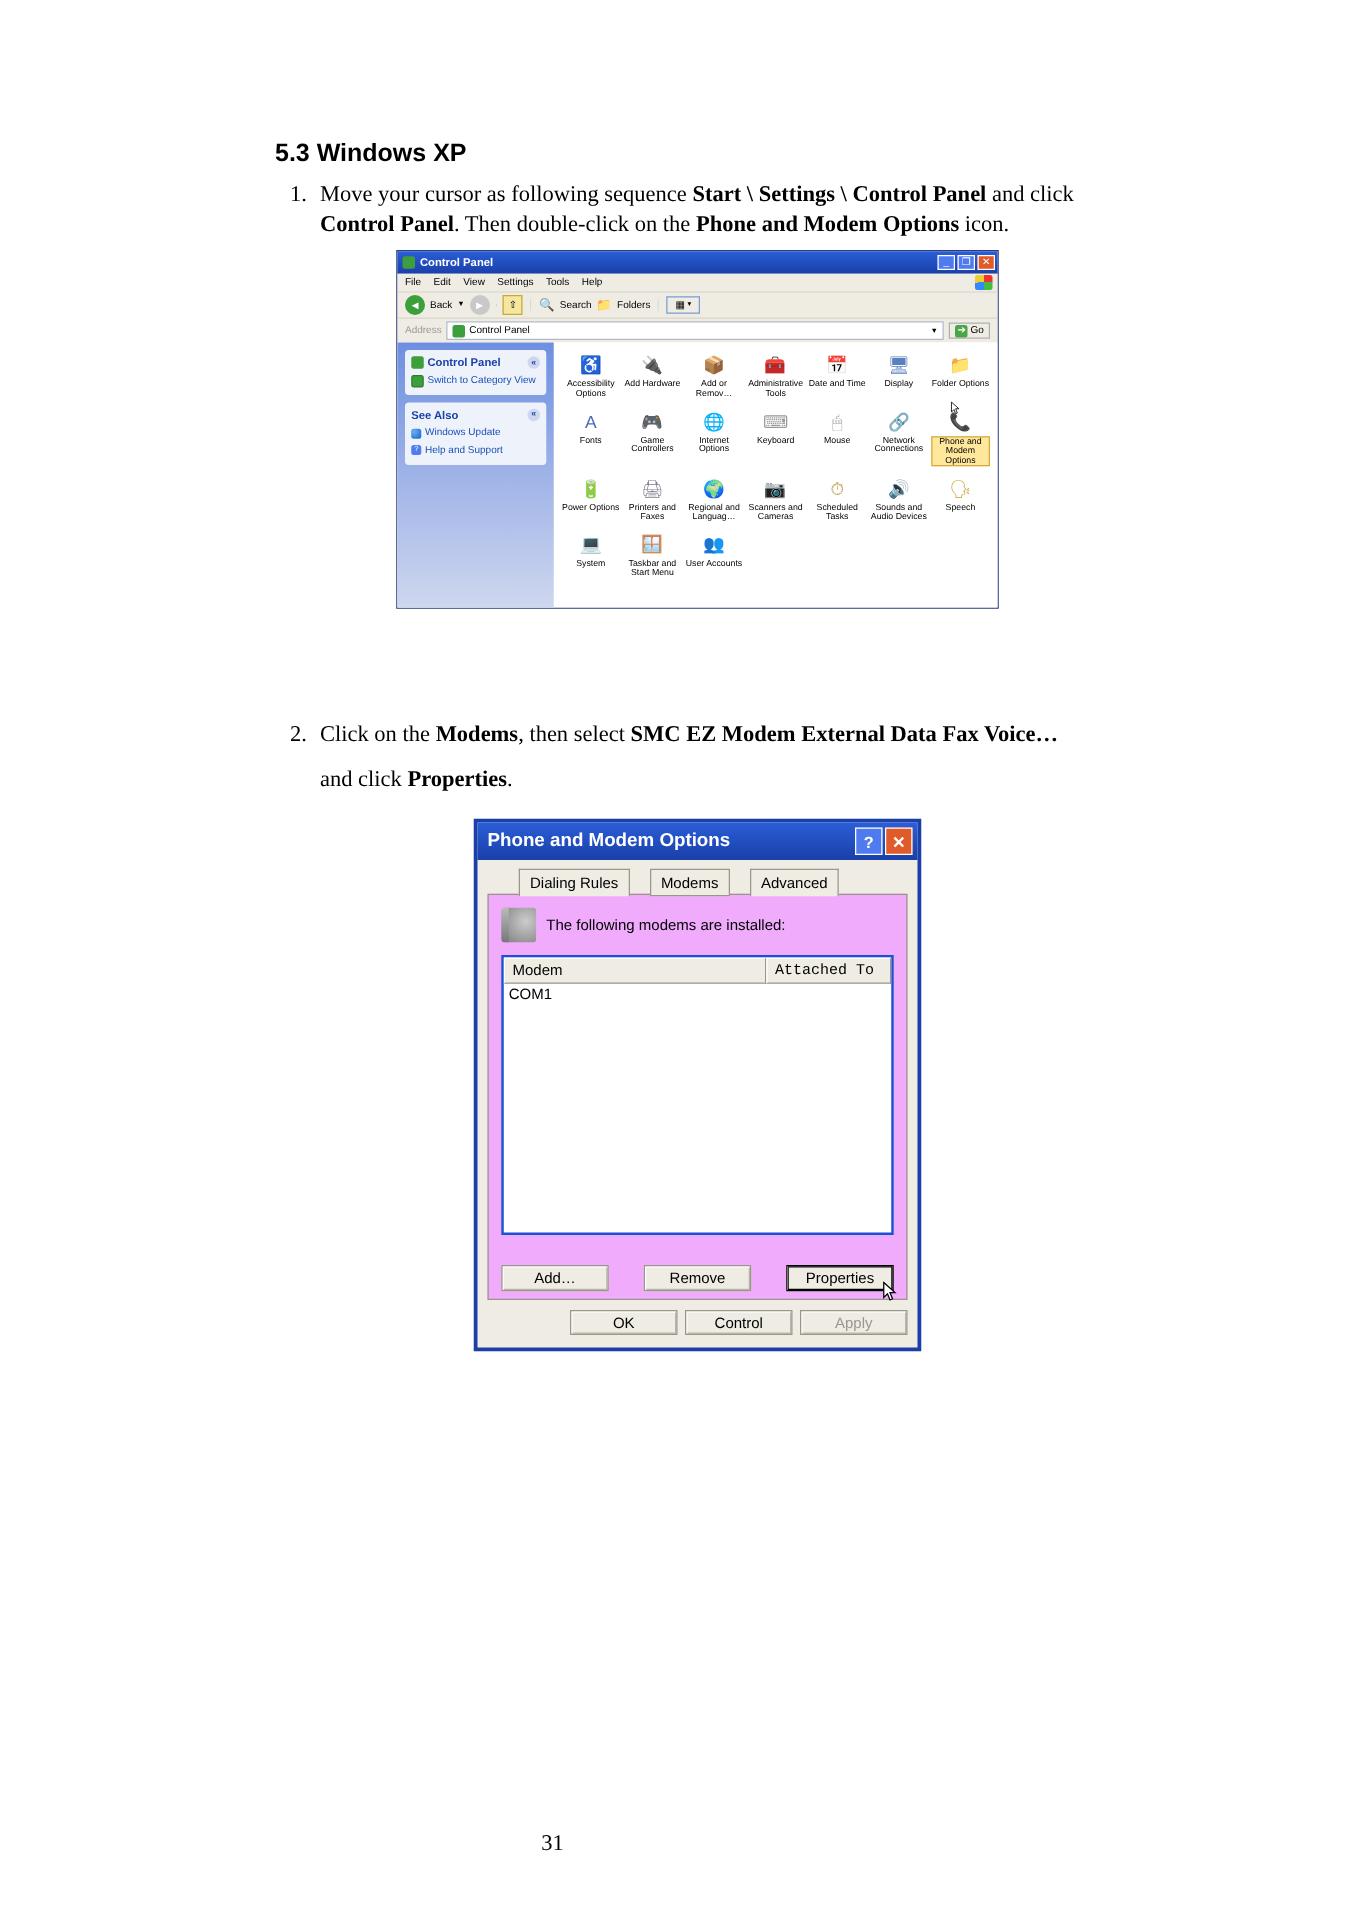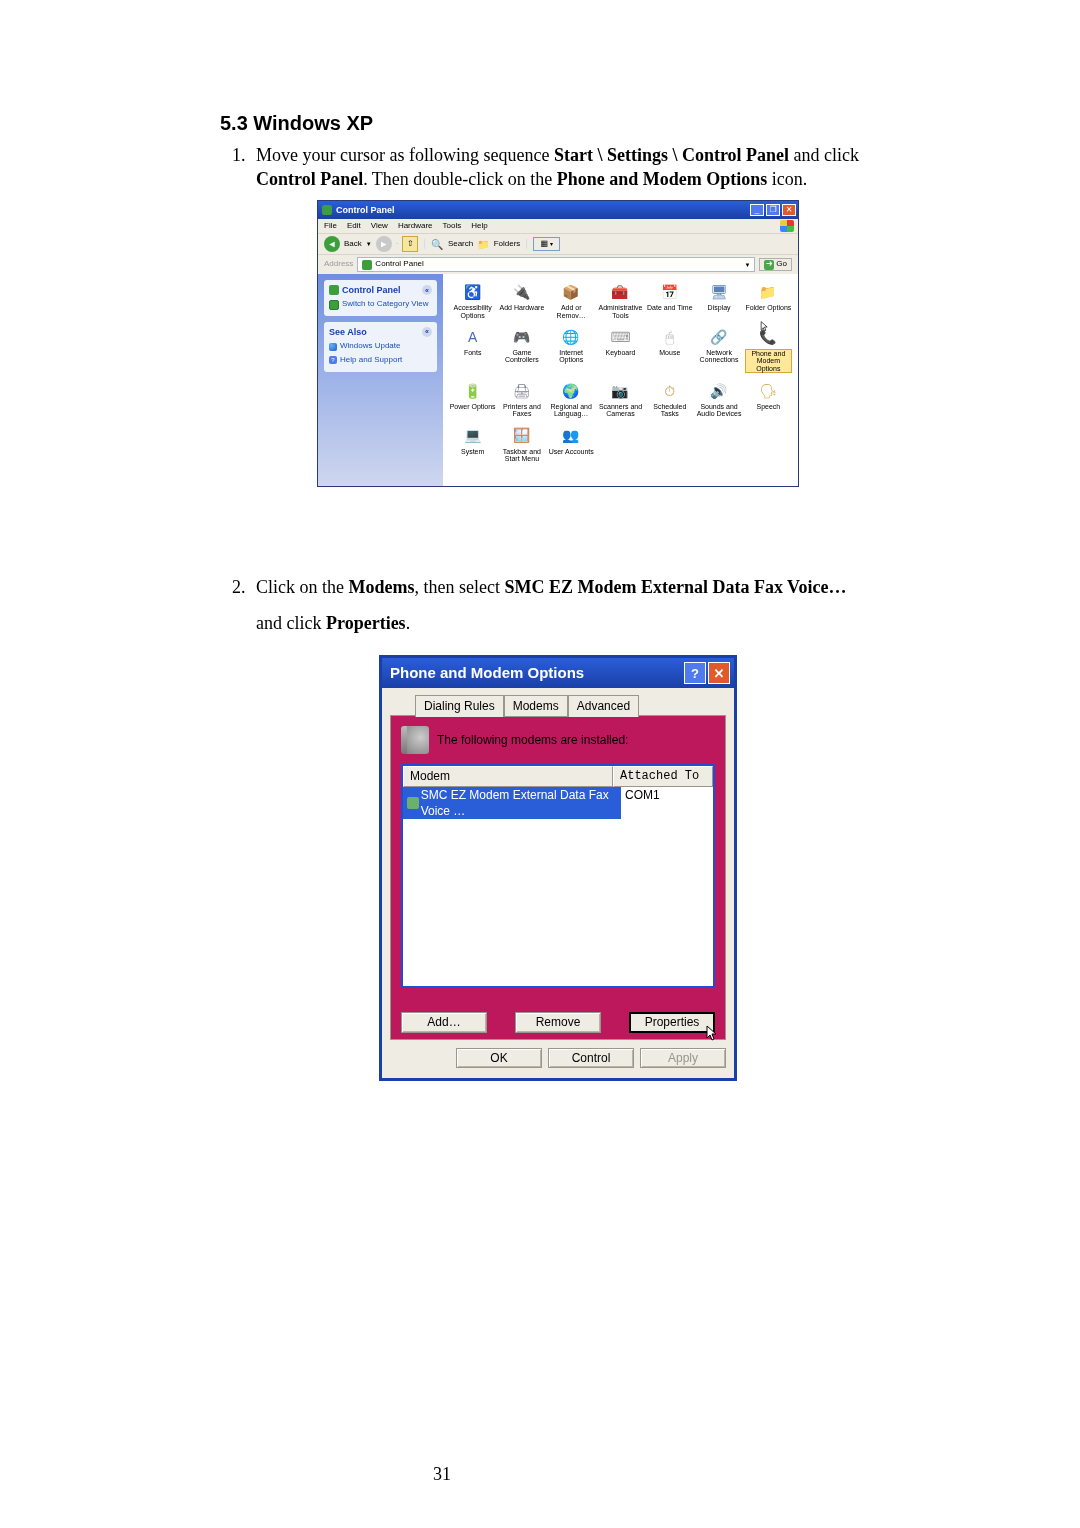--- a/index.html
+++ b/index.html
@@ -178,29 +178,29 @@
   }
   .dlg-title .spacer { flex:1; }
   .dlg-title .tbtn {
     width:20px;height:20px; border:1px solid #fff; margin-left:2px;
     display:flex;align-items:center;justify-content:center;
     font-size:13px; font-weight:bold;
   }
   .dlg-title .help { background:#4f7bef; color:#fff; }
   .dlg-title .close { background:#e05a2a; color:#fff; }
   .dlg-body { padding:6px 8px 10px 8px; }
-  .tabs { display:flex; gap:0; margin-bottom:-1px;padding-left:25px; }
+  .tabs { display:flex; gap:16px; margin-bottom:-1px;padding-left:25px; }
   .tab {
     border:1px solid #9a968c; border-bottom:none;
     padding:2px 8px; background:#efece4; font-size:12px;
     position:relative; top:1px;
   }
   .tab.active { background:#efece4; border-bottom:1px solid #efece4; z-index:2; border-color:#9a968c; }
   .tab-pane {
-    border:1px solid #9a968c; background:#be185d;
+    border:1px solid #9a968c; background:#f0abfc;
     padding:10px 10px 6px 10px;
   }
   .modem-head {
     display:flex; align-items:center; gap:8px; margin-bottom:10px;
   }
   .modem-head .mic {
     width:28px;height:28px;
     background:
       linear-gradient(#bbb,#777) left/6px 100% no-repeat,
       radial-gradient(circle at 70% 40%, #ccc, #777);
@@ -274,21 +274,21 @@
             <div class="cp-btn">_</div>
             <div class="cp-btn">❐</div>
             <div class="cp-btn close">✕</div>
           </div>
         </div>
 
         <div class="cp-menubar">
           <span>File</span>
           <span>Edit</span>
           <span>View</span>
-          <span>Hardware</span>
+          <span>Settings</span>
           <span>Tools</span>
           <span>Help</span>
           <span class="winflag"></span>
         </div>
 
         <div class="cp-toolbar">
           <div class="tb-btn-circle tb-back">◄</div>
           <span>Back</span>
           <span style="font-size:6px;">▼</span>
           <div class="tb-btn-circle tb-fwd">►</div>
@@ -481,24 +481,20 @@
             <div class="modem-head">
               <div class="mic"></div>
               <span>The following modems are installed:</span>
             </div>
             <div class="modem-list">
               <div class="ml-head">
                 <div class="col-modem">Modem</div>
                 <div class="col-attached">Attached To</div>
               </div>
               <div class="ml-row">
-                <div class="cell-modem">
-                  <span class="mico"></span>
-                  <span>SMC EZ Modem External Data Fax Voice …</span>
-                </div>
                 <div class="cell-attached">COM1</div>
               </div>
             </div>
             <div class="dlg-btns-row">
               <div class="wbtn">Add…</div>
               <div class="wbtn">Remove</div>
               <div class="wbtn focus">Properties</div>
               <svg class="cursor cursor12" viewBox="0 0 12 18">
                 <path d="M1 1 L1 13 L4 10 L6 15 L8 14 L6 9 L10 9 Z"></path>
               </svg>

